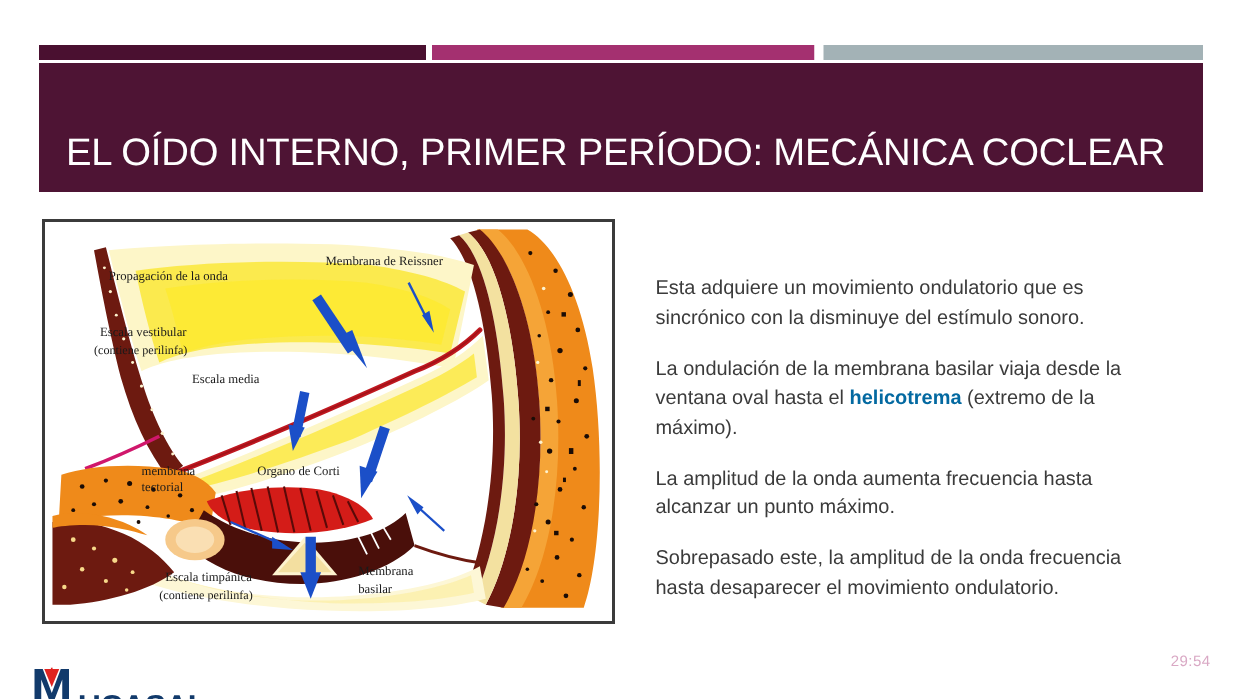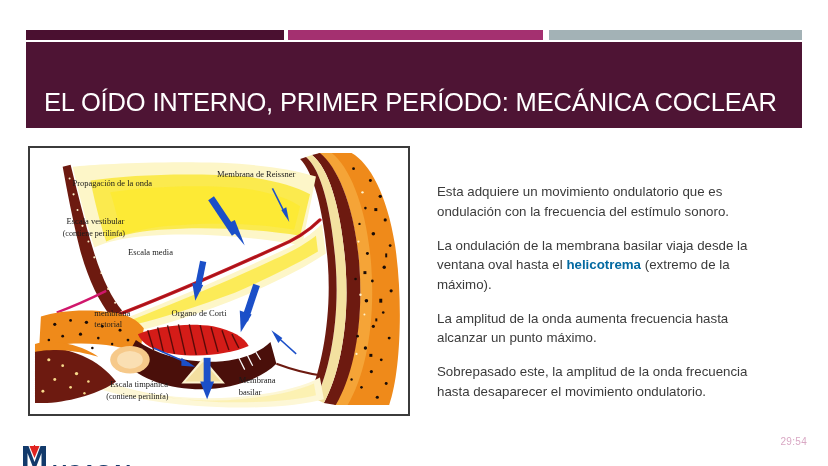--- a/index.html
+++ b/index.html
@@ -359,21 +359,21 @@
         <text class="dlabel sm" x="74" y="252">(contiene perilinfa)</text>
 
         <text class="dlabel" x="208" y="236">Membrana</text>
         <text class="dlabel" x="208" y="248">basilar</text>
 
       </svg>
     </div>
   </div>
 
   <div class="body-col">
-    <p>Esta adquiere un movimiento ondulatorio que es ondulación con la frecuencia del estímulo sonoro.</p>
+    <p>Esta adquiere un movimiento ondulatorio que es sincrónico con la disminuye del estímulo sonoro.</p>
     <p><span>La ondulación de la membrana basilar viaja desde la ventana oval hasta el </span><b>helicotrema</b><span> (extremo de la máximo).</span></p>
     <p>La amplitud de la onda aumenta frecuencia hasta alcanzar un punto máximo.</p>
     <p>Sobrepasado este, la amplitud de la onda frecuencia hasta desaparecer el movimiento ondulatorio.</p>
   </div>
 
   <div class="footer-logo">
     <svg class="logo-mark" viewBox="0 0 25 22">
       <path d="M1 1 L6.5 1 L12.5 17 L18.5 1 L24 1 L24 21 L19.5 21 L19.5 8 L14.5 21 L10.5 21 L5.5 8 L5.5 21 L1 21 Z" fill="#123a6b"></path>
       <path d="M7.5 1 L17.5 1 L12.5 13 Z" fill="#e02320"></path>
       <path d="M11.8 0 L13.2 0 L12.5 3 Z" fill="#e02320"></path>

